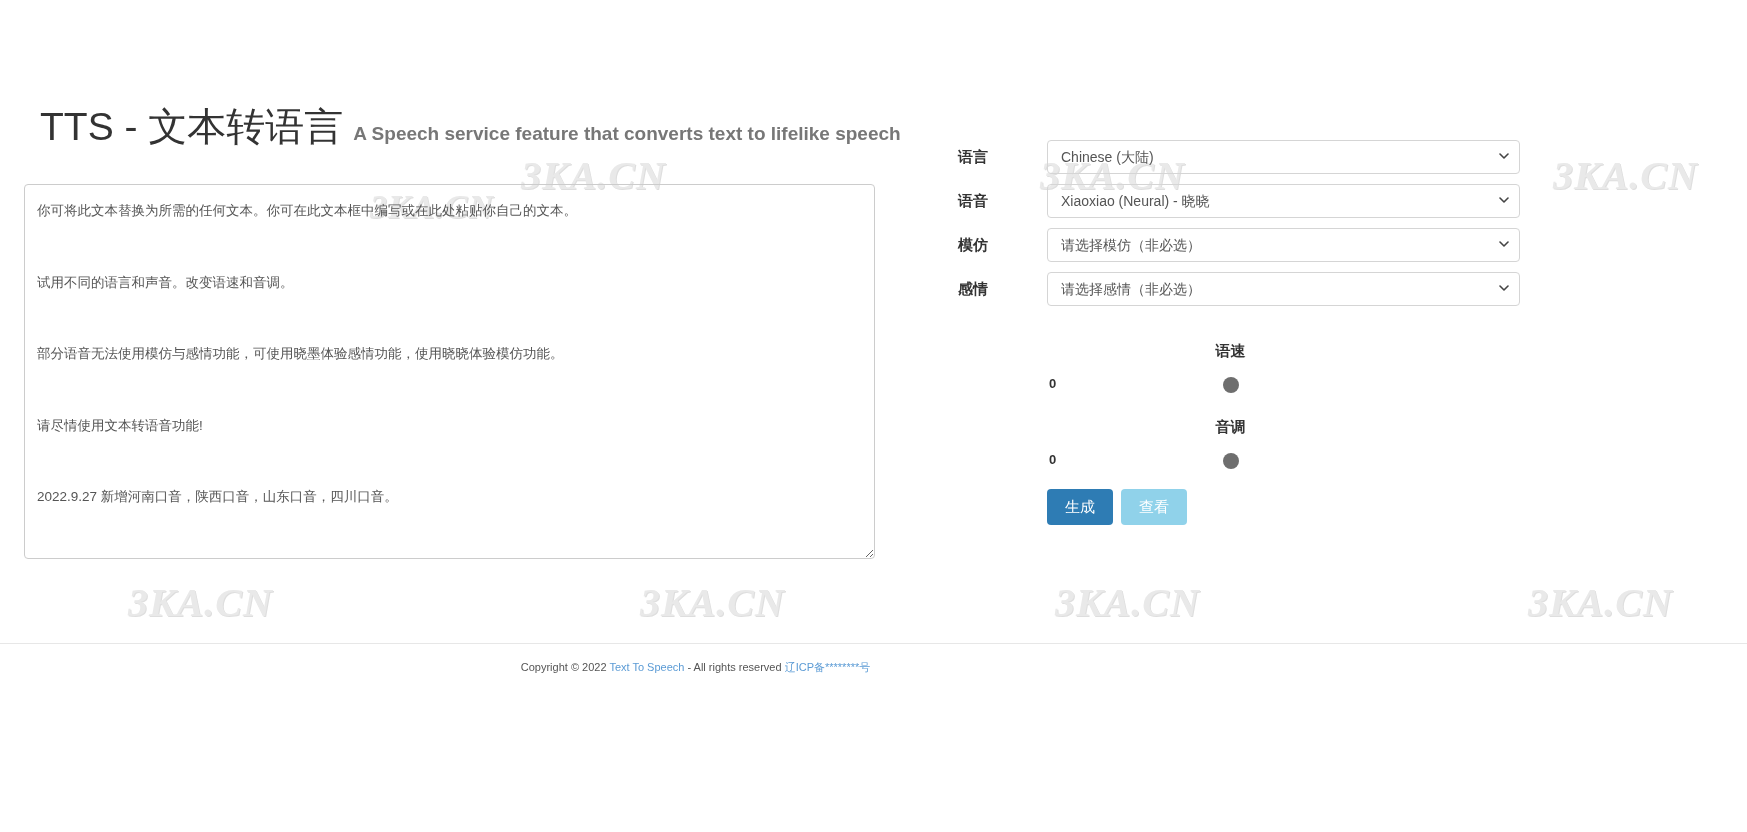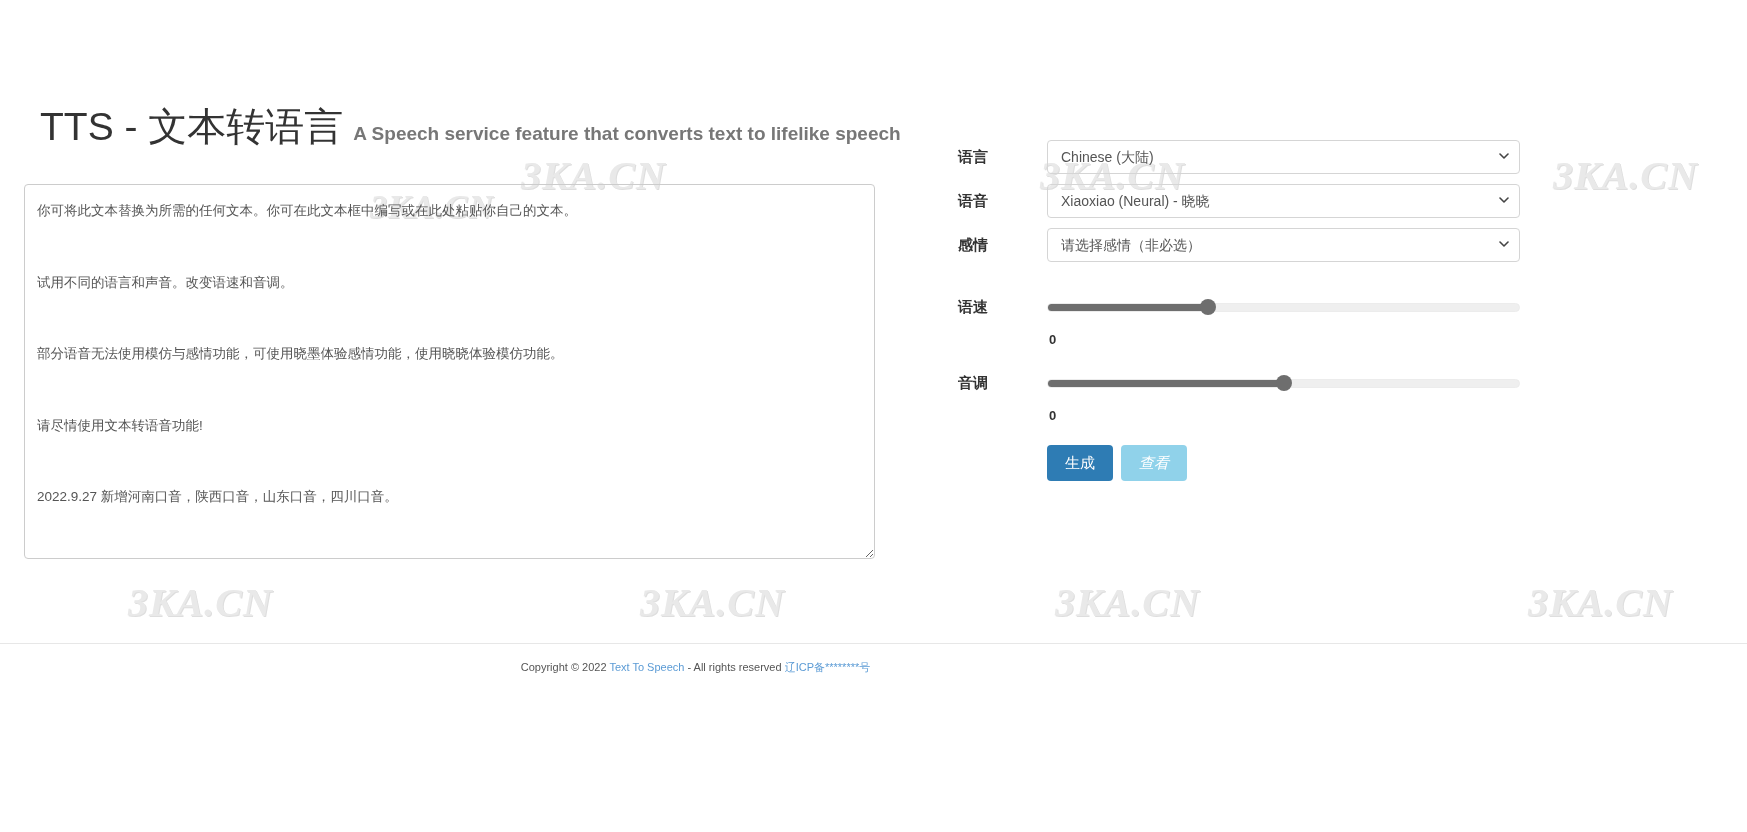--- a/index.html
+++ b/index.html
@@ -136,21 +136,21 @@
   .chev {
     position: absolute;
     right: 11px;
     top: 13px;
     width: 10px; height: 6px;
     pointer-events: none;
   }
   .chev svg { display: block; }
 
   
-  .slider-row { margin-bottom: 0; height: 34px; }
+  .slider-row { margin-bottom: 0; height: 34px; flex-direction: column; }
   .slider-wrap {
     position: relative;
     height: 34px;
     display: flex;
     align-items: center;
   }
   .track {
     position: relative;
     width: 100%;
     height: 9px;
@@ -186,21 +186,21 @@
     border: none;
     border-radius: 4px;
     color: #ffffff;
     font-family: "Liberation Sans", "DejaVu Sans", sans-serif;
     font-size: 15px;
     padding: 8px 18px;
     cursor: pointer;
     line-height: 1.35;
   }
   .btn.primary { background: #2e7cb4; }
-  .btn.light { background: #90d2ea; margin-left: 8px; font-style: italic; }
+  .btn.light { background: #90d2ea; margin-left: 8px; }
 
   
   .footer-sep {
     position: absolute;
     left: 0; top: 643px;
     width: 1747px;
     height: 1px;
     background: #e7e7e7;
     z-index: 8;
   }
@@ -276,20 +276,33 @@
             <option>Xiaoxiao (Neural) - 晓晓</option>
           </select>
           <span class="chev">
             <svg width="10" height="6" viewBox="0 0 10 6">
                 <path d="M1 1 L5 5 L9 1" stroke="#444" stroke-width="1.6" fill="none" stroke-linecap="round" stroke-linejoin="round"></path>
               </svg>
           </span>
         </div>
       </div>
 
+      <div class="row">
+        <div class="lbl">模仿</div>
+        <div class="ctrl">
+          <select class="sel">
+            <option>请选择模仿（非必选）</option>
+          </select>
+          <span class="chev">
+            <svg width="10" height="6" viewBox="0 0 10 6">
+                <path d="M1 1 L5 5 L9 1" stroke="#444" stroke-width="1.6" fill="none" stroke-linecap="round" stroke-linejoin="round"></path>
+              </svg>
+          </span>
+        </div>
+      </div>
 
       <div class="row">
         <div class="lbl">感情</div>
         <div class="ctrl">
           <select class="sel">
             <option>请选择感情（非必选）</option>
           </select>
           <span class="chev">
             <svg width="10" height="6" viewBox="0 0 10 6">
                 <path d="M1 1 L5 5 L9 1" stroke="#444" stroke-width="1.6" fill="none" stroke-linecap="round" stroke-linejoin="round"></path>

